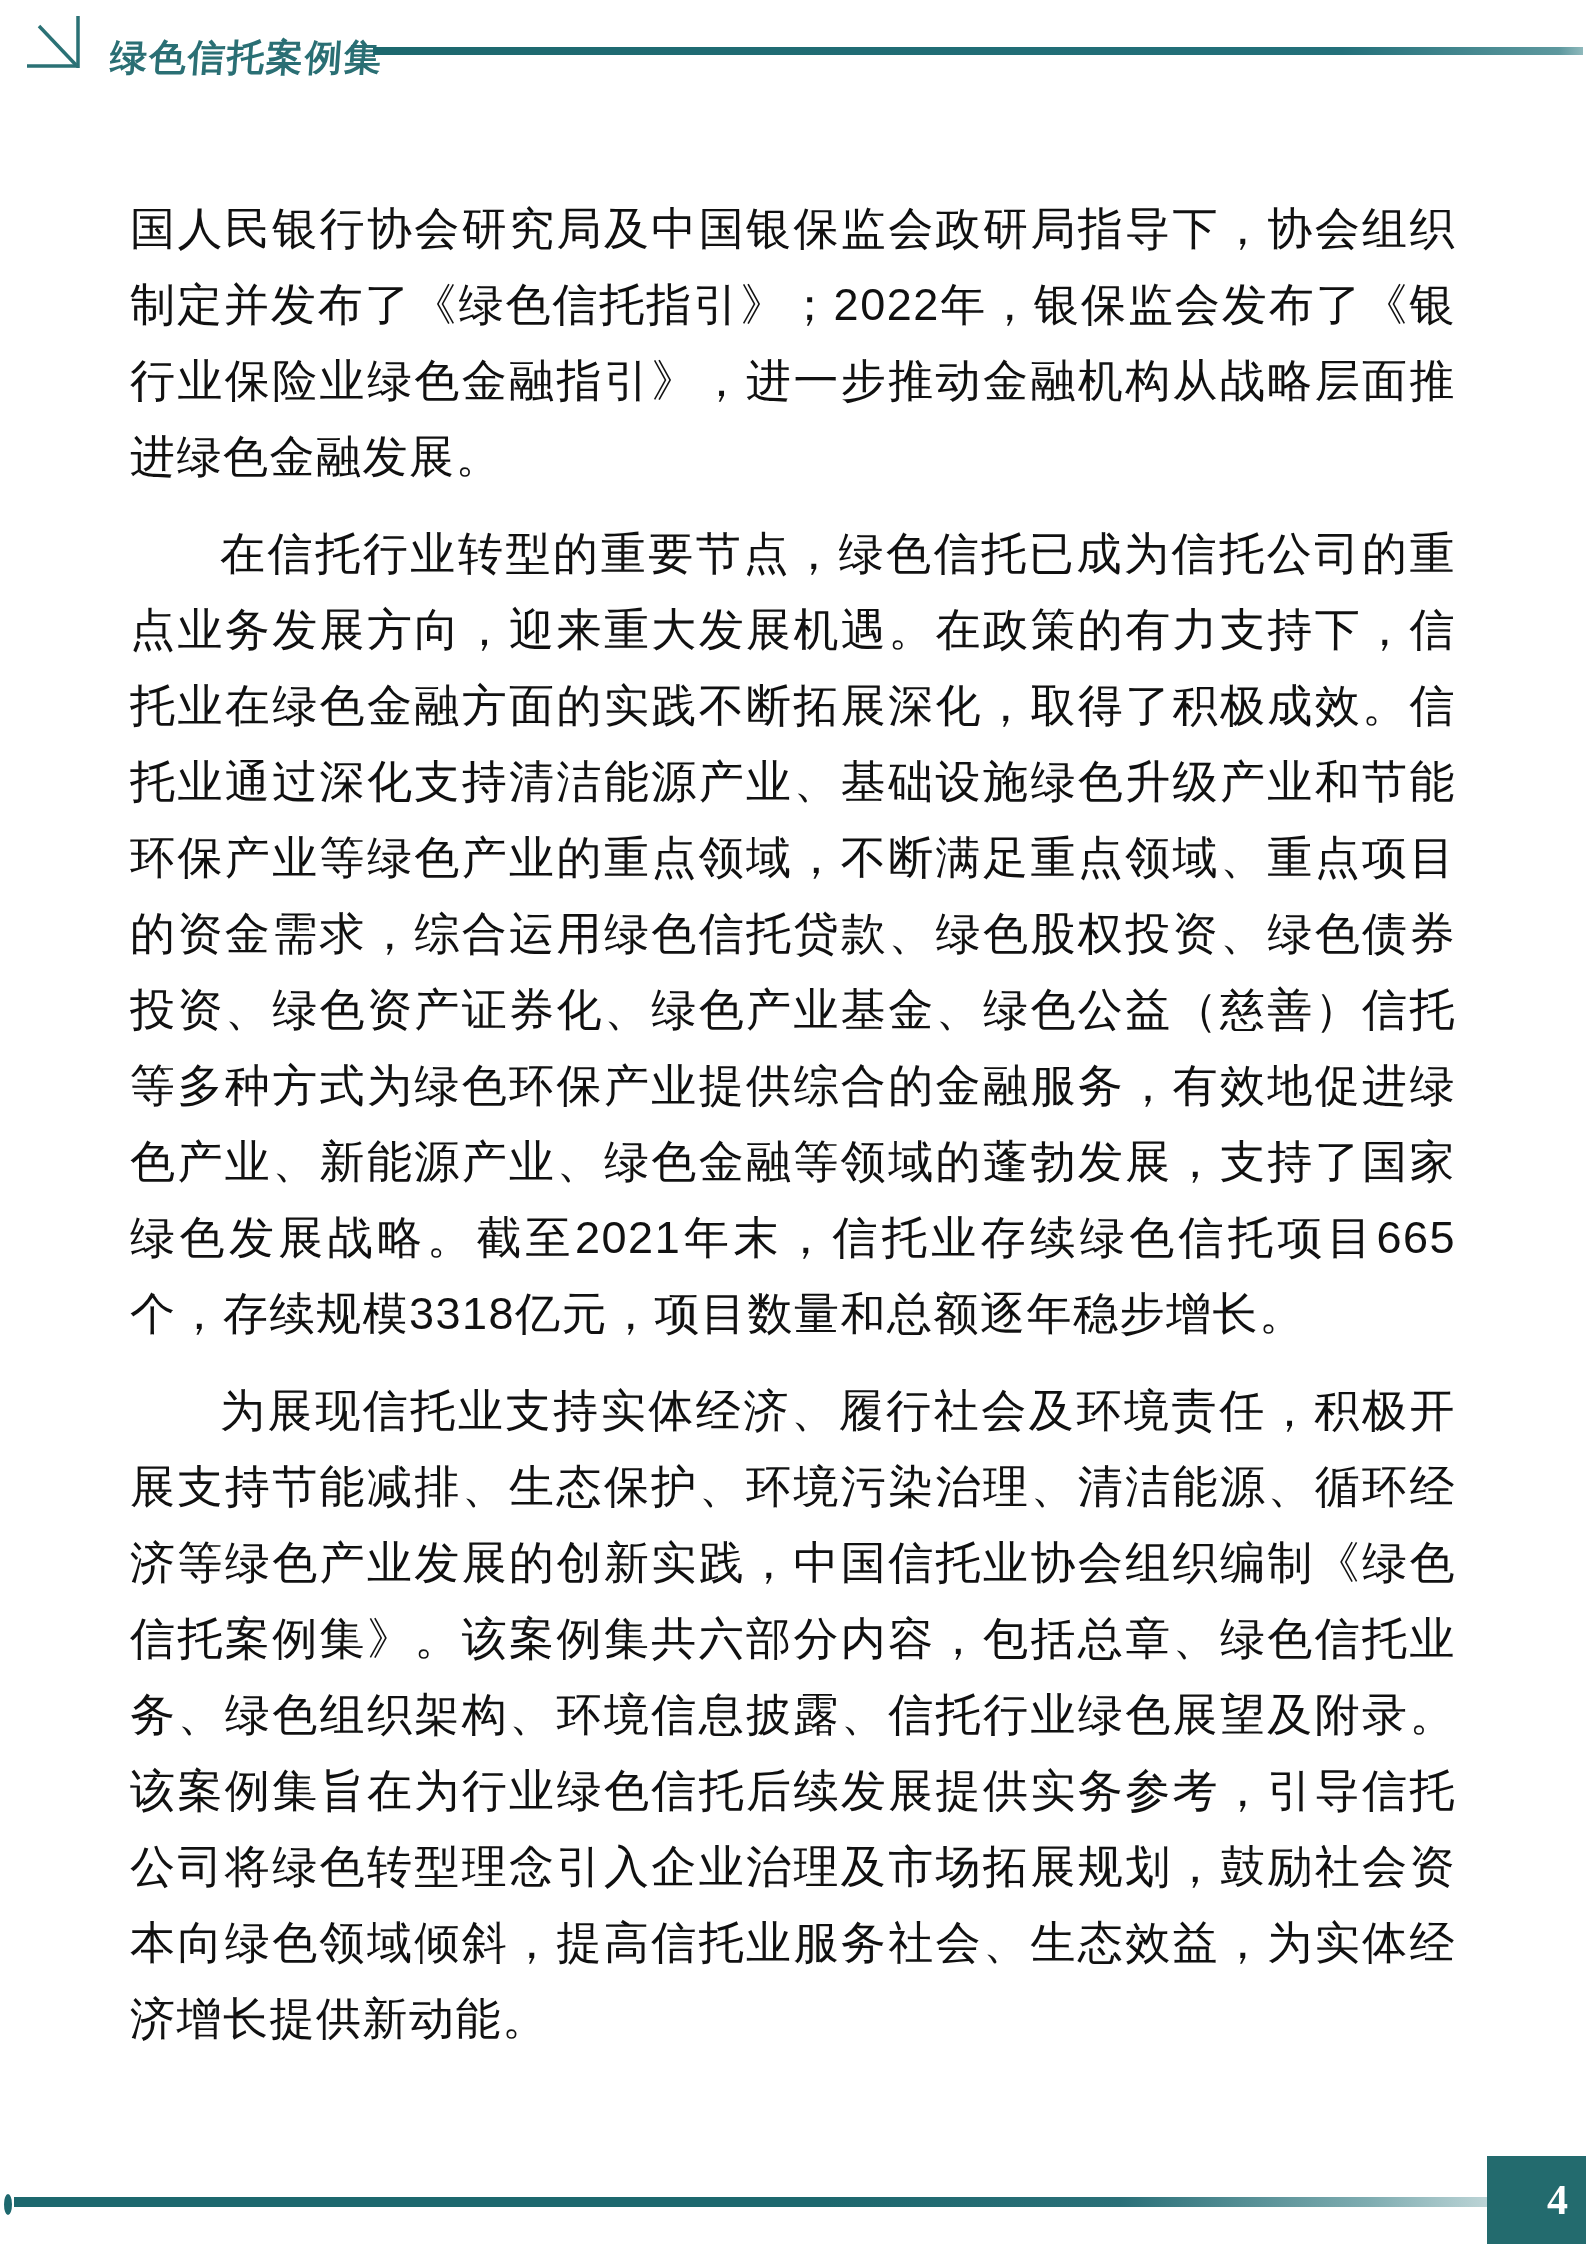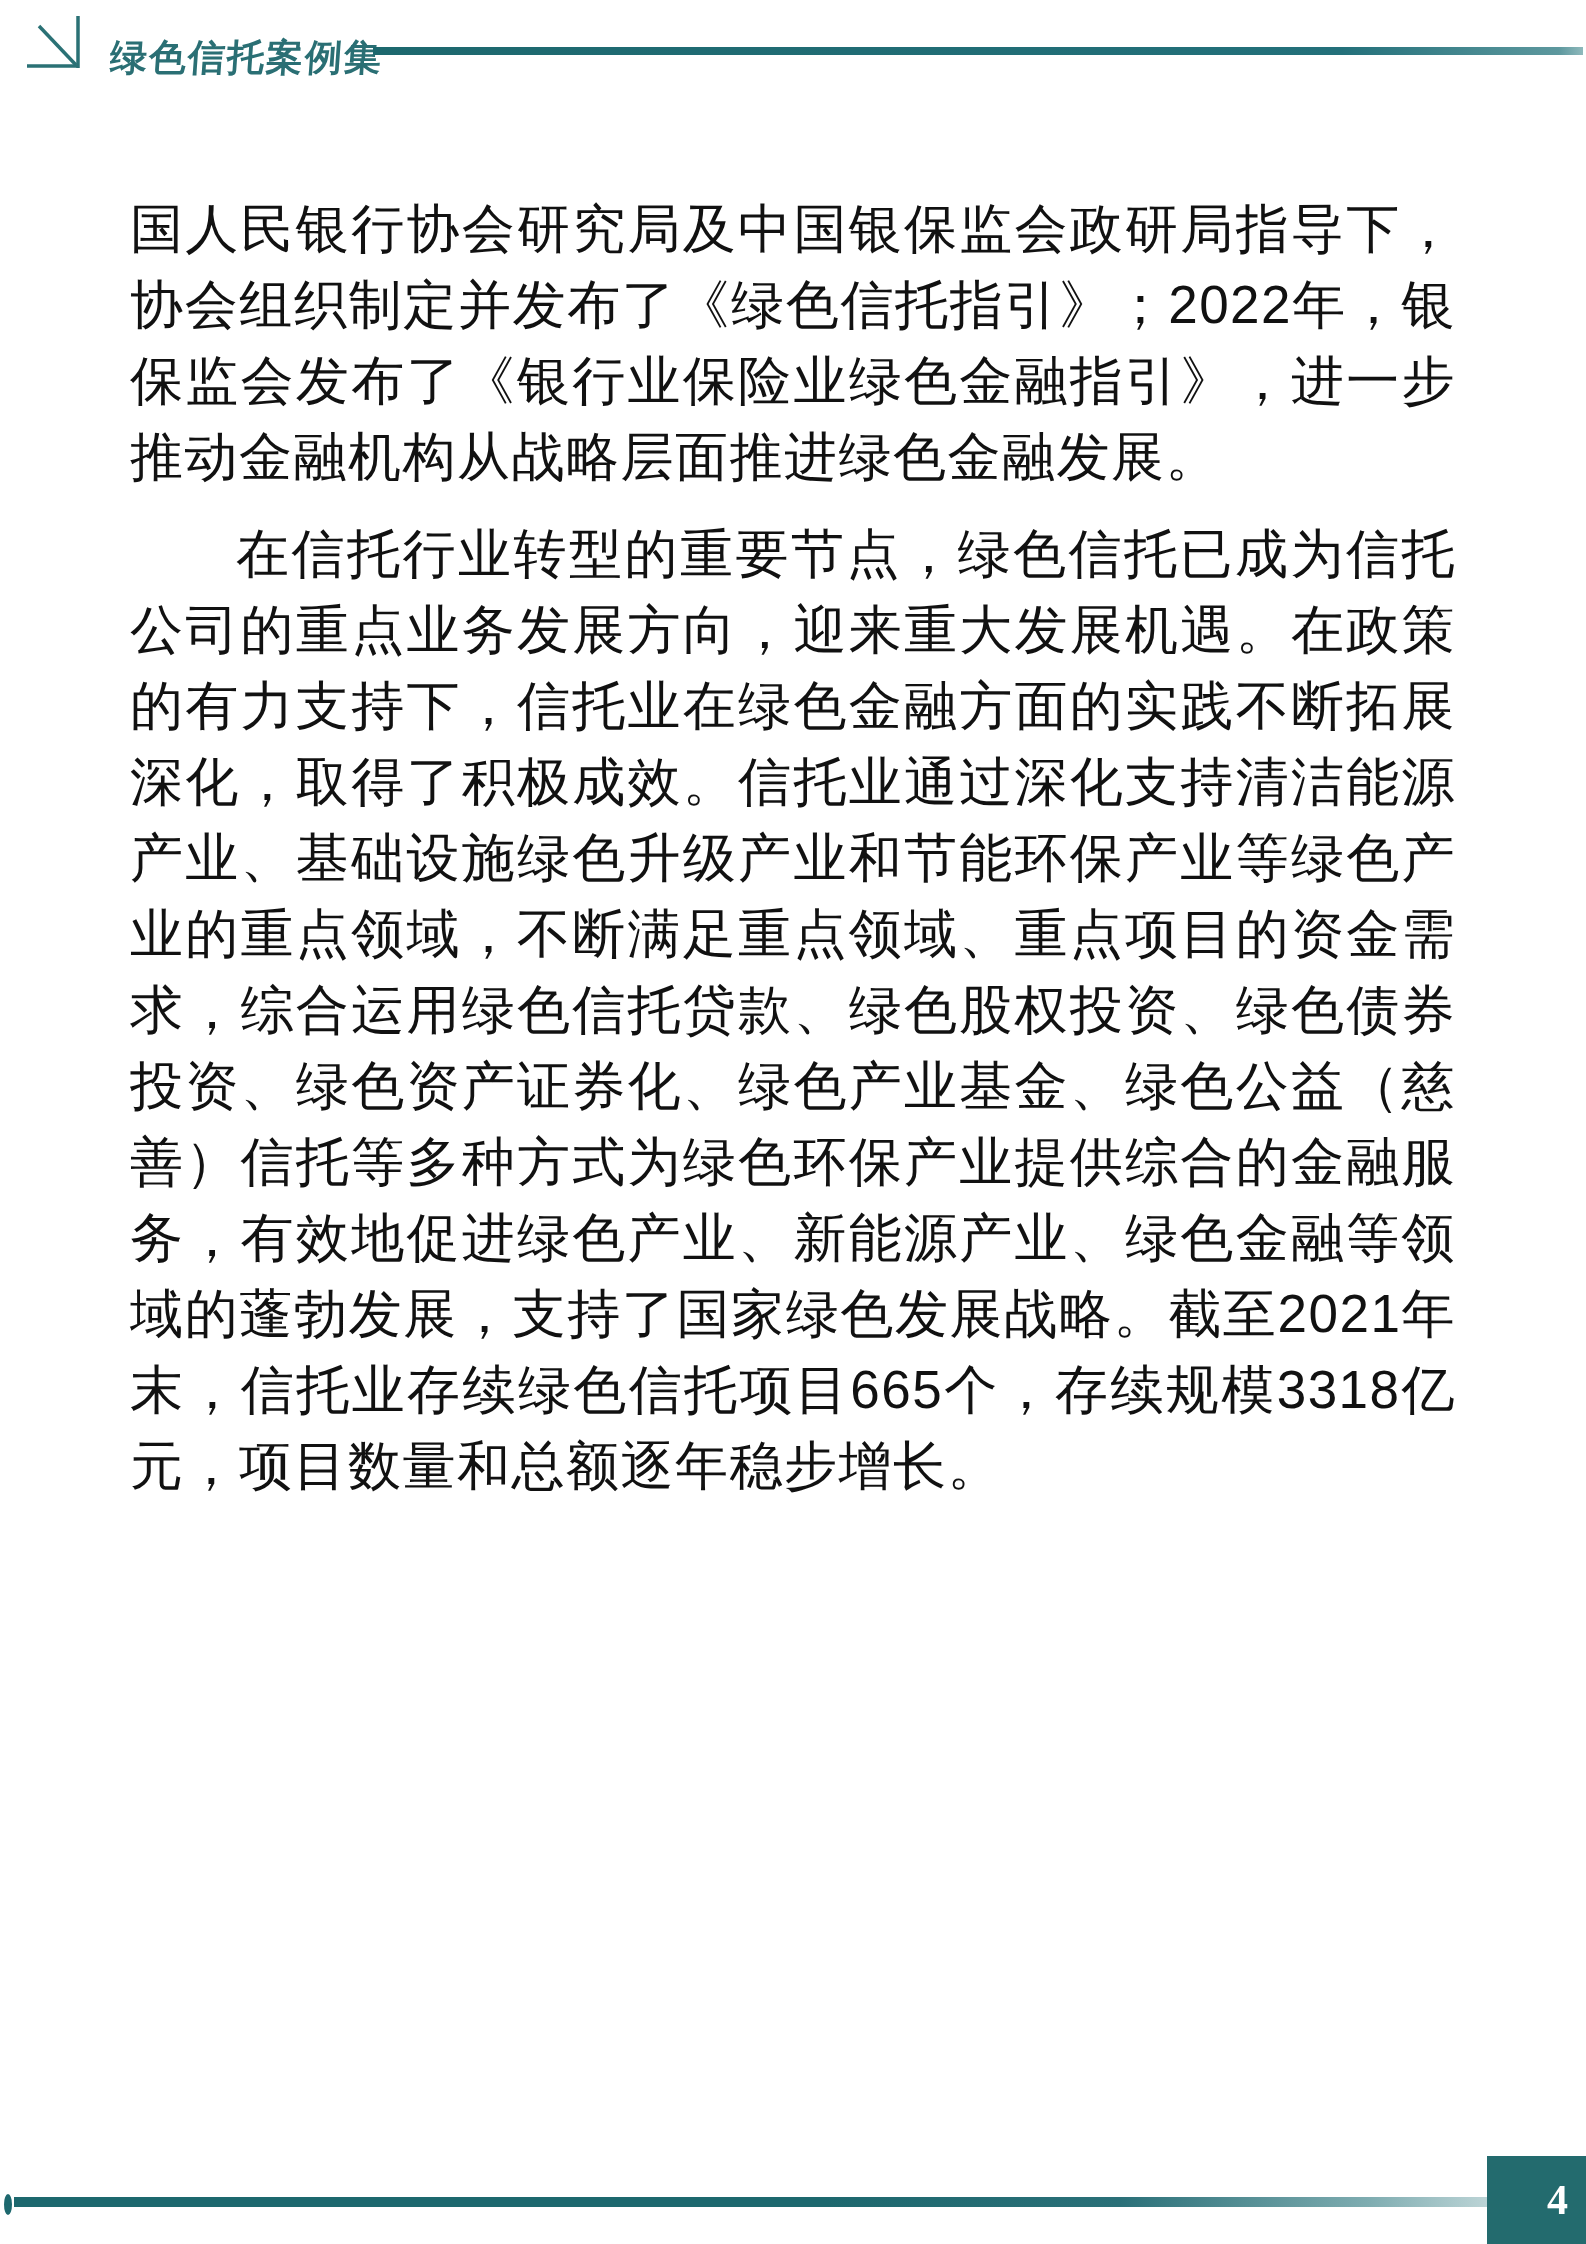--- a/index.html
+++ b/index.html
@@ -46,21 +46,21 @@
 
   
   .content {
     position: absolute;
     left: 130px;
     top: 191px;
     width: 1326px;
   }
   .content p {
     margin: 0 0 21px 0;
-    font-size: 53px;
+    font-size: 45px;
     line-height: 76px;
     letter-spacing: 1.5px;
     color: #111111;
     text-align: justify;
     text-justify: inter-ideograph;
     word-break: break-all;
   }
   .content p.indent {
     text-indent: 2em;
   }
@@ -114,20 +114,21 @@
       <line x1="56" y1="6" x2="56" y2="58" stroke="#2a7175" stroke-width="3.5"></line>
       <line x1="5" y1="56" x2="57" y2="56" stroke="#2a7175" stroke-width="3.5"></line>
     </svg>
   </div>
   <div class="brand-title">绿色信托案例集</div>
   <div class="header-rule"></div>
 
   <div class="content">
     <p>国人民银行协会研究局及中国银保监会政研局指导下，协会组织制定并发布了《绿色信托指引》；2022年，银保监会发布了《银行业保险业绿色金融指引》，进一步推动金融机构从战略层面推进绿色金融发展。</p>
     <p class="indent">在信托行业转型的重要节点，绿色信托已成为信托公司的重点业务发展方向，迎来重大发展机遇。在政策的有力支持下，信托业在绿色金融方面的实践不断拓展深化，取得了积极成效。信托业通过深化支持清洁能源产业、基础设施绿色升级产业和节能环保产业等绿色产业的重点领域，不断满足重点领域、重点项目的资金需求，综合运用绿色信托贷款、绿色股权投资、绿色债券投资、绿色资产证券化、绿色产业基金、绿色公益（慈善）信托等多种方式为绿色环保产业提供综合的金融服务，有效地促进绿色产业、新能源产业、绿色金融等领域的蓬勃发展，支持了国家绿色发展战略。截至2021年末，信托业存续绿色信托项目665个，存续规模3318亿元，项目数量和总额逐年稳步增长。</p>
+    <p class="indent">为展现信托业支持实体经济、履行社会及环境责任，积极开展支持节能减排、生态保护、环境污染治理、清洁能源、循环经济等绿色产业发展的创新实践，中国信托业协会组织编制《绿色信托案例集》。该案例集共六部分内容，包括总章、绿色信托业务、绿色组织架构、环境信息披露、信托行业绿色展望及附录。该案例集旨在为行业绿色信托后续发展提供实务参考，引导信托公司将绿色转型理念引入企业治理及市场拓展规划，鼓励社会资本向绿色领域倾斜，提高信托业服务社会、生态效益，为实体经济增长提供新动能。</p>
   </div>
 
   <div class="footer-dot"></div>
   <div class="footer-rule"></div>
   <div class="page-number-box">
     <span class="page-number">4</span>
   </div>
 
 </div>
 

